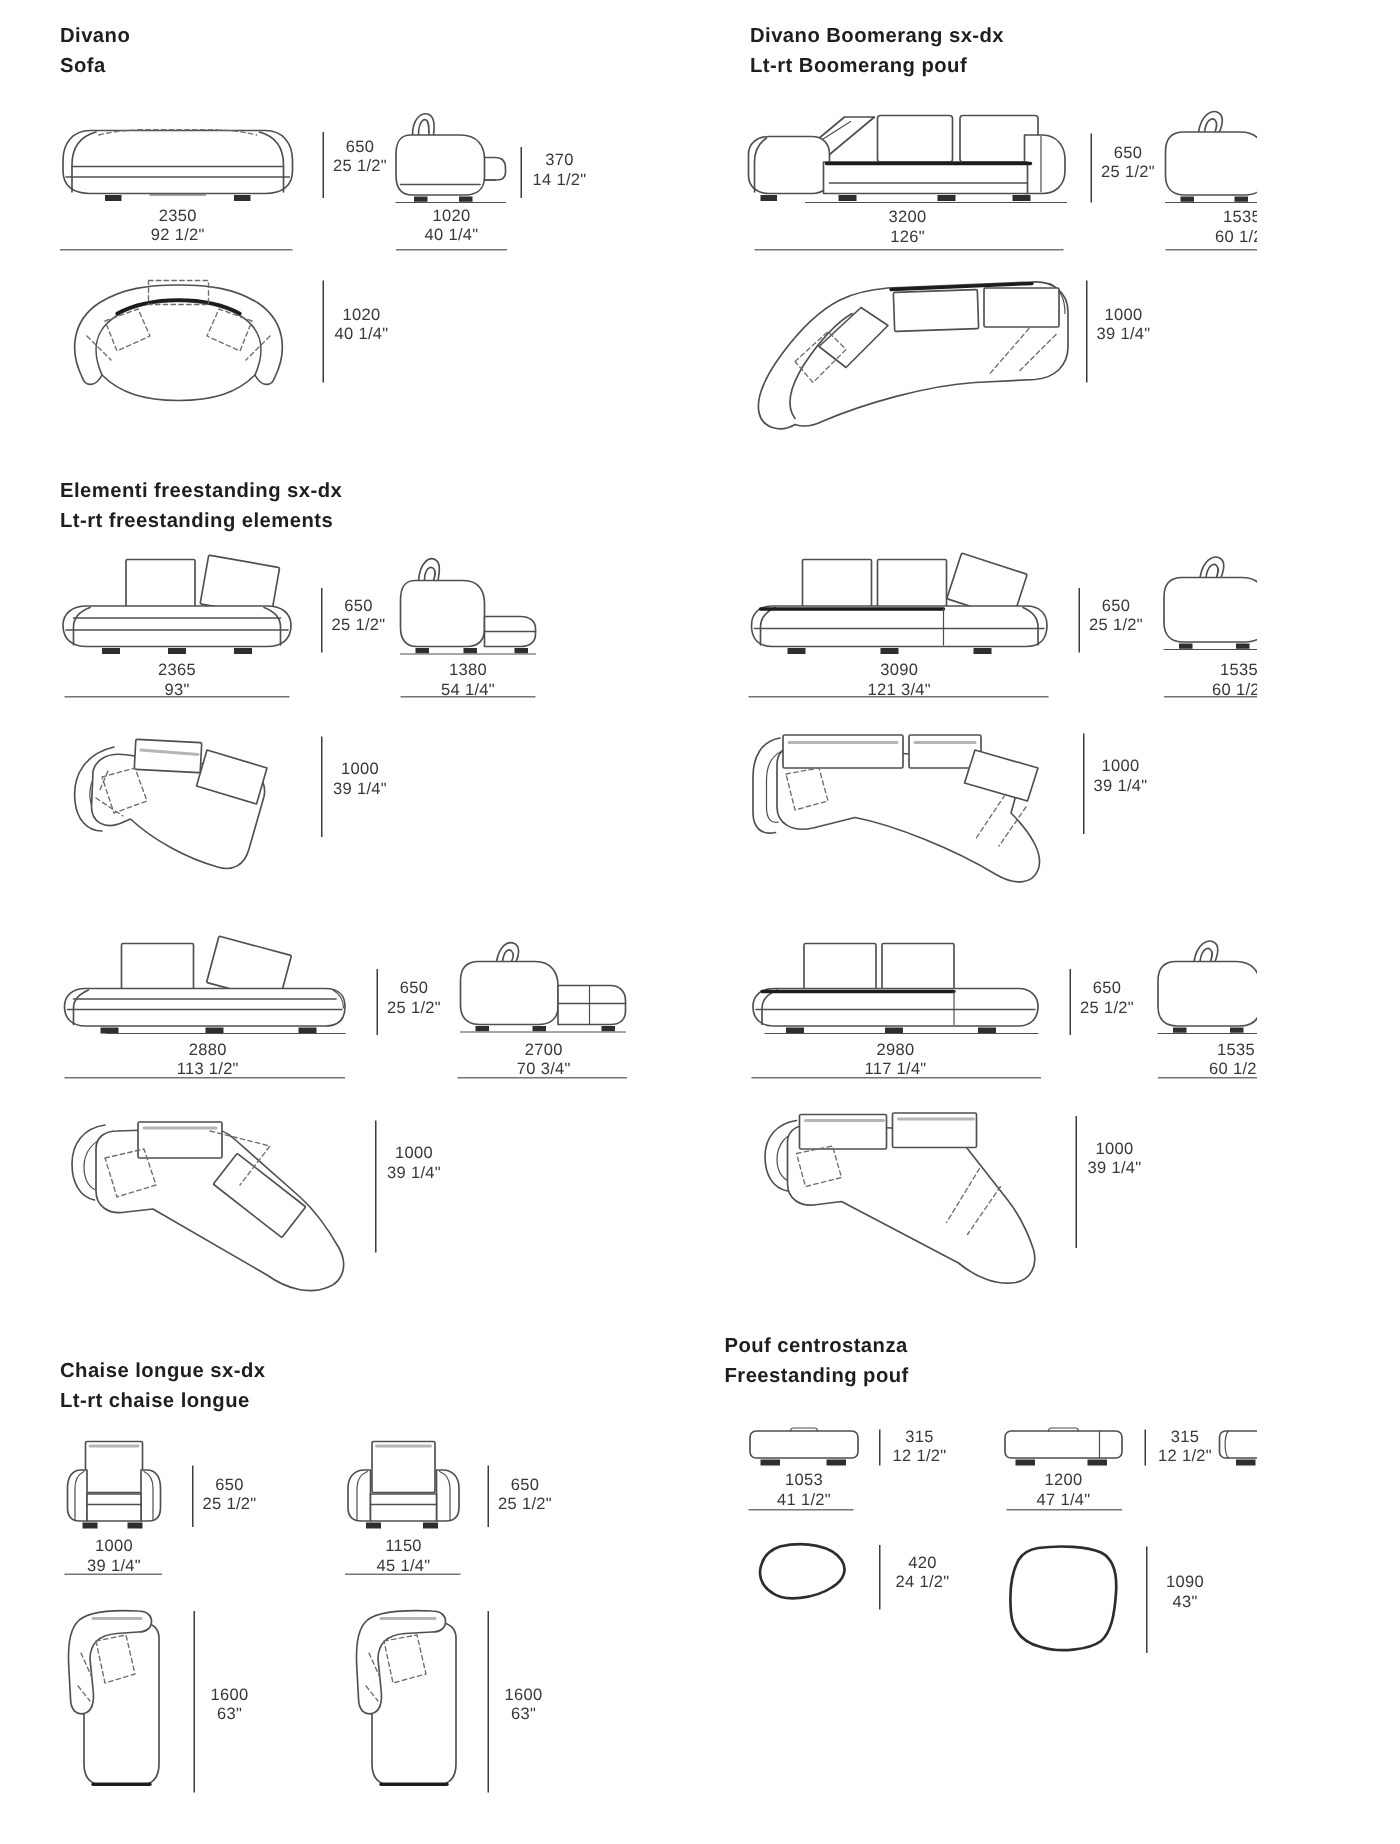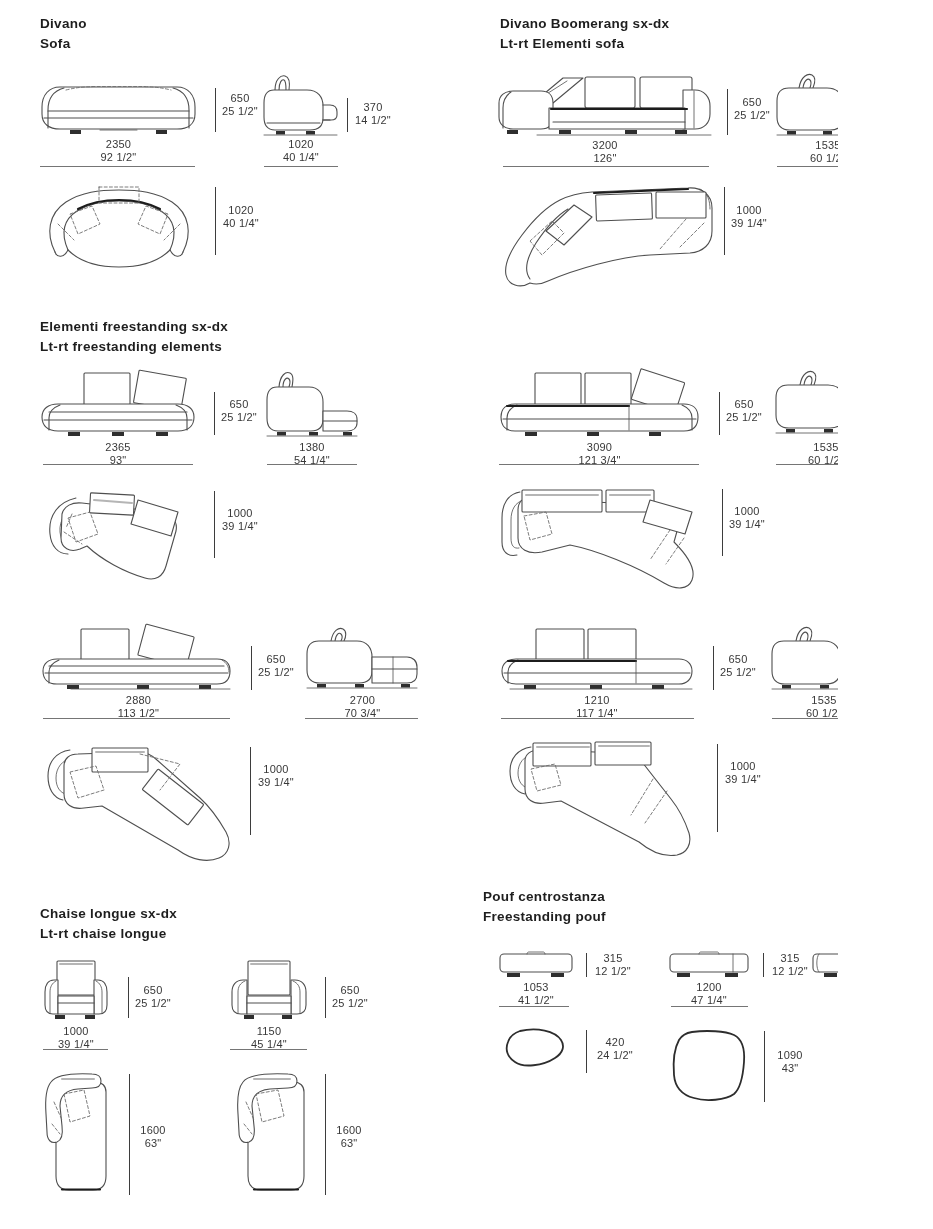--- a/index.html
+++ b/index.html
@@ -100,21 +100,21 @@
     <div class="vline" style="left:215px;top:187px;height:68px"></div>
     <div class="dim" style="left:218px;top:204px;width:46px">
       <span>1020</span><br>
       <span>40 1/4"</span>
     </div>
   </div>
 
   <div>
     <div class="sec-title" style="left:500px;top:14px">
       <div>Divano Boomerang sx-dx</div>
-      <div>Lt-rt Elementi sofa</div>
+      <div>Lt-rt Boomerang pouf</div>
     </div>
 
     <div class="fig" style="left:497px;top:70px;width:216px;height:67px">
       <svg class="draw" viewBox="0 0 216 67">
         <polygon class="fill" points="30,38 66,8 86,8 50,38"></polygon>
         <line class="thin" x1="34" y1="34" x2="70" y2="11"></line>
         <rect class="fill" x="88" y="7" width="50" height="31" rx="2"></rect>
         <rect class="fill" x="143" y="7" width="52" height="31" rx="2"></rect>
         <path class="fill" d="M198,20 C207,20 213,27 213,36 V44 C213,53 207,59 198,59 H186 V20 Z"></path>
         <path class="thin" d="M197,21 V58"></path>
@@ -373,21 +373,21 @@
         <rect class="foot" x="152" y="58" width="12" height="4"></rect>
         <line class="thin" x1="10" y1="62" x2="192" y2="62"></line>
       </svg>
     </div>
     <div class="vline" style="left:713px;top:646px;height:44px"></div>
     <div class="dim" style="left:715px;top:653px;width:46px">
       <span>650</span><br>
       <span>25 1/2"</span>
     </div>
     <div class="dim" style="left:500px;top:694px;width:194px">
-      <span>1210</span><br>
+      <span>2980</span><br>
       <span>117 1/4"</span>
     </div>
     <div class="hline" style="left:501px;top:718px;width:193px"></div>
 
     <div class="fig" style="left:770px;top:625px;width:108px;height:66px">
       <svg class="draw" viewBox="0 0 108 66">
         <path d="M26,16 C28,4 35,1 39,3 C43,5 42,11 40,16"></path>
         <path d="M30,16 C31,8 35,6 37,8 C39,10 38,13 37,16"></path>
         <path class="fill" d="M14,16 H54 C65,16 70,23 70,32 V46 C70,55 65,59 56,59 H15 C6,59 2,54 2,46 V29 C2,20 6,16 14,16 Z"></path>
         <path class="fill" d="M70,31 H94 C101,31 105,35 105,41 V49 C105,55 101,59 95,59 H70 Z"></path>

